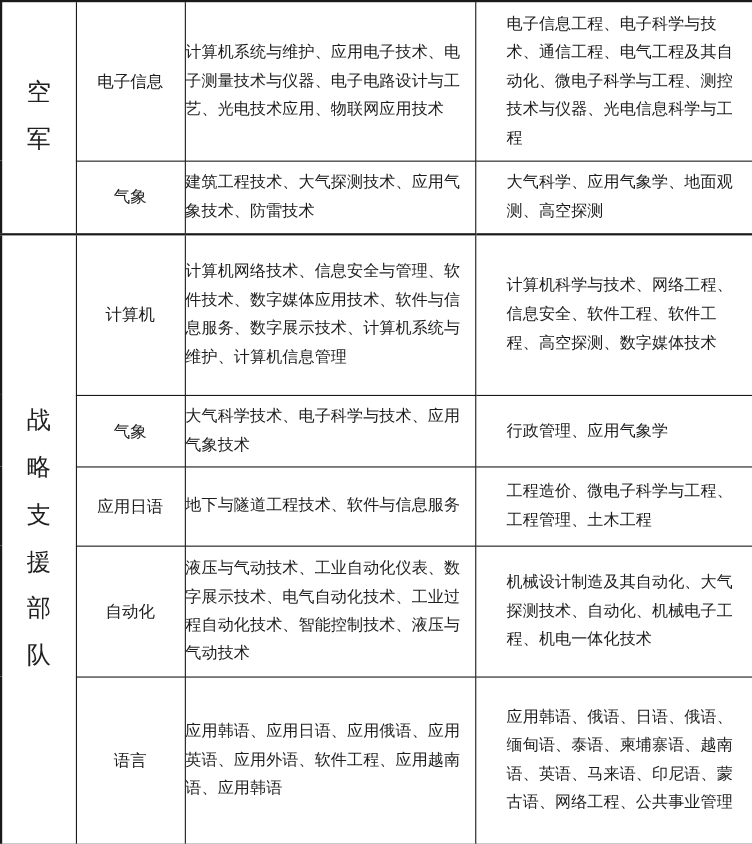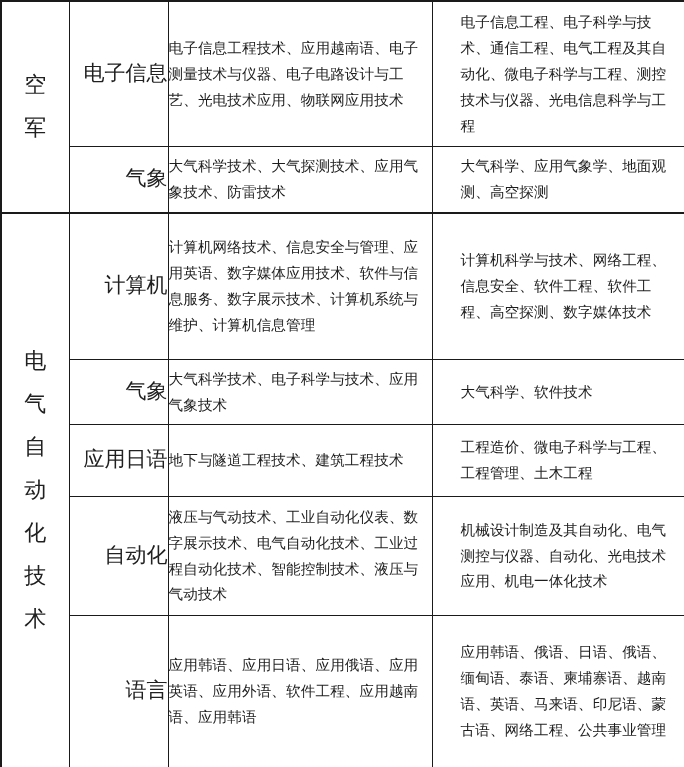--- a/index.html
+++ b/index.html
@@ -60,22 +60,22 @@
     text-align: center;
     font-weight: 500;
     word-break: break-all;
     width: 1em;
     margin: 0 auto;
     color: #202020;
   }
 
   
   td.major-cell {
-    text-align: right;
-    font-size: 21px;
+    text-align: center;
+    font-size: 15px;
     line-height: 1.6;
     color: #202020;
     padding: 4px 3px;
     font-weight: 500;
   }
 
   
   td.body-cell {
     font-size: 14.6px;
     line-height: 1.78;
@@ -121,87 +121,87 @@
     <tbody>
 
       <tr class="r-dzxx">
         <td class="branch-cell" rowspan="2">
           <span class="vert-label">空军</span>
         </td>
         <td class="major-cell">
           <span class="cell-text">电子信息</span>
         </td>
         <td class="body-cell voc">
-          <span class="cell-text">电子信息工程技术、应用越南语、电子测量技术与仪器、电子电路设计与工艺、光电技术应用、物联网应用技术</span>
+          <span class="cell-text">计算机系统与维护、应用电子技术、电子测量技术与仪器、电子电路设计与工艺、光电技术应用、物联网应用技术</span>
         </td>
         <td class="body-cell uni">
           <span class="cell-text">电子信息工程、电子科学与技术、通信工程、电气工程及其自动化、微电子科学与工程、测控技术与仪器、光电信息科学与工程</span>
         </td>
       </tr>
 
       <tr class="r-qx1">
         <td class="major-cell">
           <span class="cell-text">气象</span>
         </td>
         <td class="body-cell voc">
-          <span class="cell-text">大气科学技术、大气探测技术、应用气象技术、防雷技术</span>
+          <span class="cell-text">建筑工程技术、大气探测技术、应用气象技术、防雷技术</span>
         </td>
         <td class="body-cell uni">
           <span class="cell-text">大气科学、应用气象学、地面观测、高空探测</span>
         </td>
       </tr>
 
       <tr class="r-jsj block-start">
         <td class="branch-cell" rowspan="5">
-          <span class="vert-label">电气自动化技术</span>
+          <span class="vert-label">战略支援部队</span>
         </td>
         <td class="major-cell">
           <span class="cell-text">计算机</span>
         </td>
         <td class="body-cell voc">
-          <span class="cell-text">计算机网络技术、信息安全与管理、应用英语、数字媒体应用技术、软件与信息服务、数字展示技术、计算机系统与维护、计算机信息管理</span>
+          <span class="cell-text">计算机网络技术、信息安全与管理、软件技术、数字媒体应用技术、软件与信息服务、数字展示技术、计算机系统与维护、计算机信息管理</span>
         </td>
         <td class="body-cell uni">
           <span class="cell-text">计算机科学与技术、网络工程、信息安全、软件工程、软件工程、高空探测、数字媒体技术</span>
         </td>
       </tr>
 
       <tr class="r-qx2">
         <td class="major-cell">
           <span class="cell-text">气象</span>
         </td>
         <td class="body-cell voc">
           <span class="cell-text">大气科学技术、电子科学与技术、应用气象技术</span>
         </td>
         <td class="body-cell uni">
-          <span class="cell-text">大气科学、软件技术</span>
+          <span class="cell-text">行政管理、应用气象学</span>
         </td>
       </tr>
 
       <tr class="r-tjsg">
         <td class="major-cell">
           <span class="cell-text">应用日语</span>
         </td>
         <td class="body-cell voc">
-          <span class="cell-text">地下与隧道工程技术、建筑工程技术</span>
+          <span class="cell-text">地下与隧道工程技术、软件与信息服务</span>
         </td>
         <td class="body-cell uni">
           <span class="cell-text">工程造价、微电子科学与工程、工程管理、土木工程</span>
         </td>
       </tr>
 
       <tr class="r-zdh">
         <td class="major-cell">
           <span class="cell-text">自动化</span>
         </td>
         <td class="body-cell voc">
           <span class="cell-text">液压与气动技术、工业自动化仪表、数字展示技术、电气自动化技术、工业过程自动化技术、智能控制技术、液压与气动技术</span>
         </td>
         <td class="body-cell uni">
-          <span class="cell-text">机械设计制造及其自动化、电气测控与仪器、自动化、光电技术应用、机电一体化技术</span>
+          <span class="cell-text">机械设计制造及其自动化、大气探测技术、自动化、机械电子工程、机电一体化技术</span>
         </td>
       </tr>
 
       <tr class="r-yy">
         <td class="major-cell">
           <span class="cell-text">语言</span>
         </td>
         <td class="body-cell voc">
           <span class="cell-text">应用韩语、应用日语、应用俄语、应用英语、应用外语、软件工程、应用越南语、应用韩语</span>
         </td>

